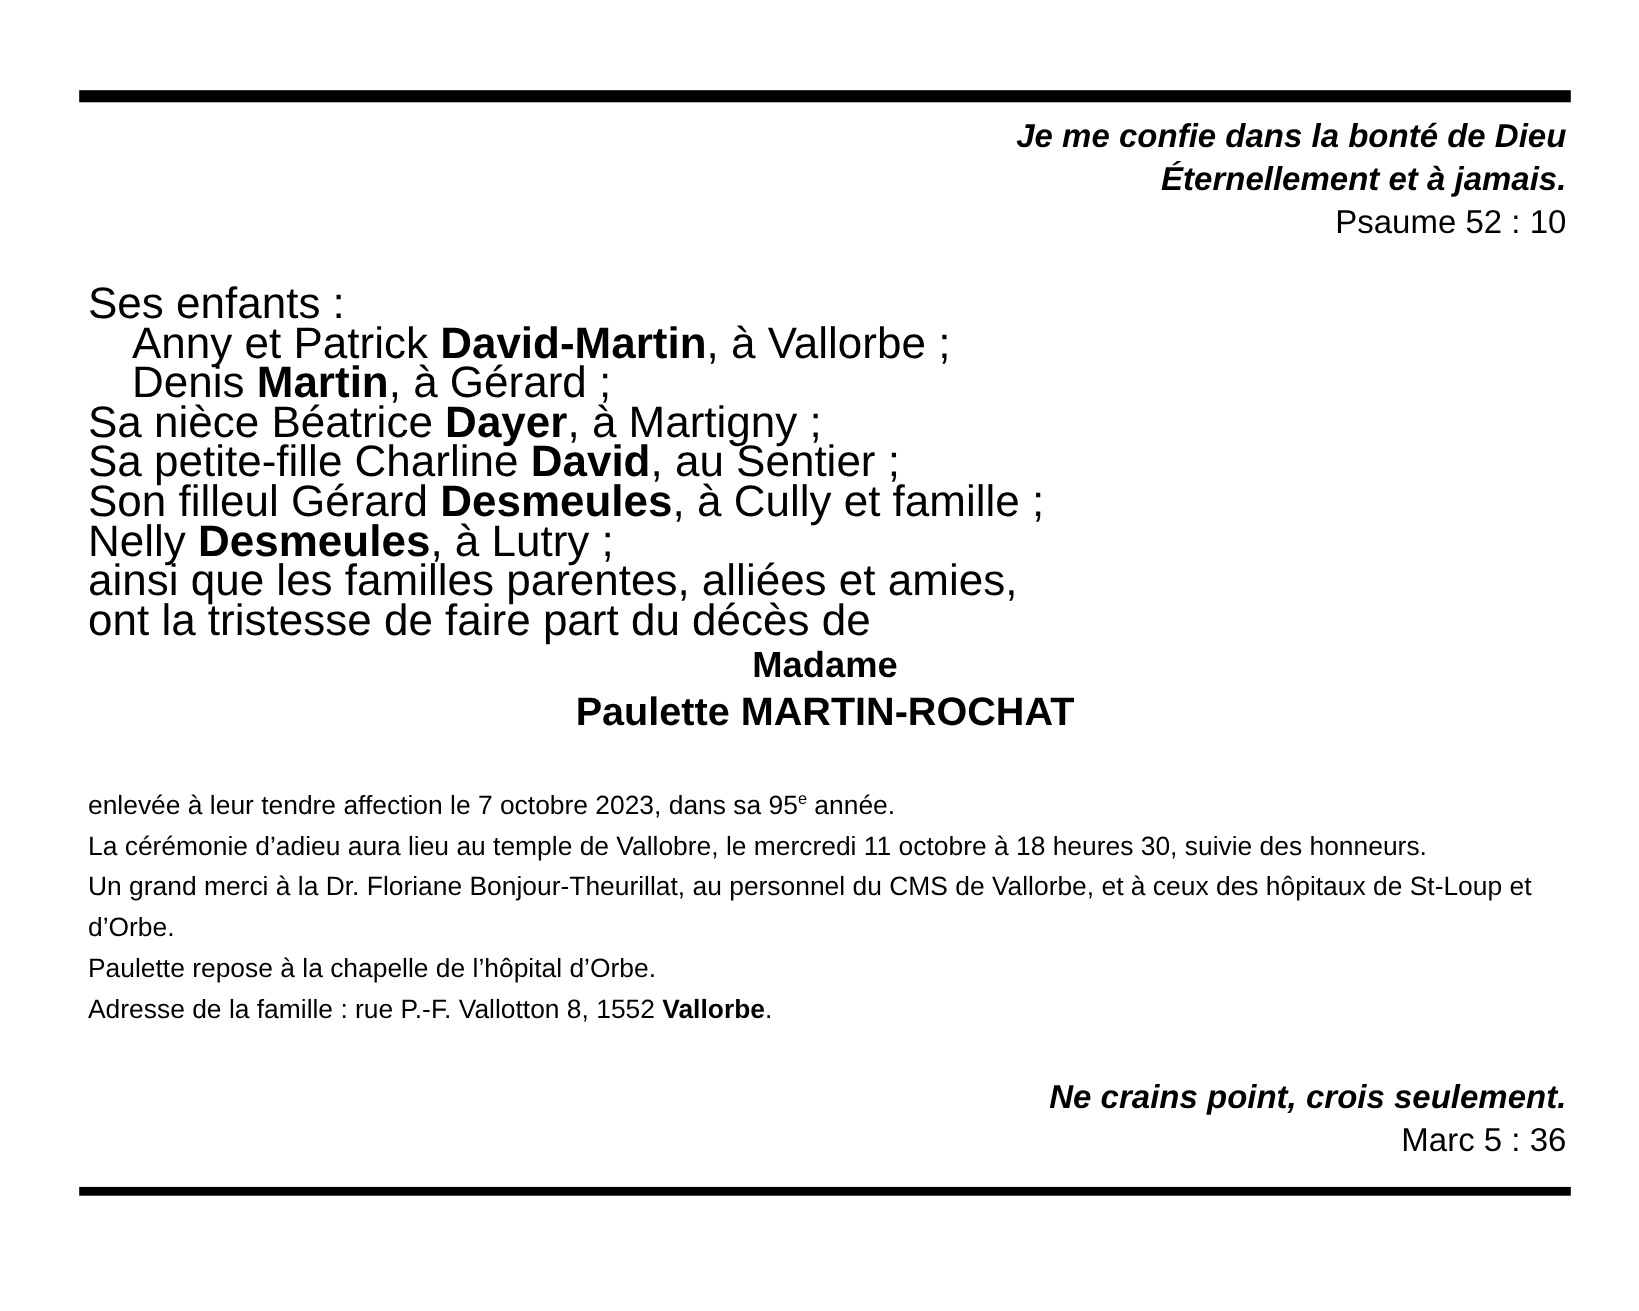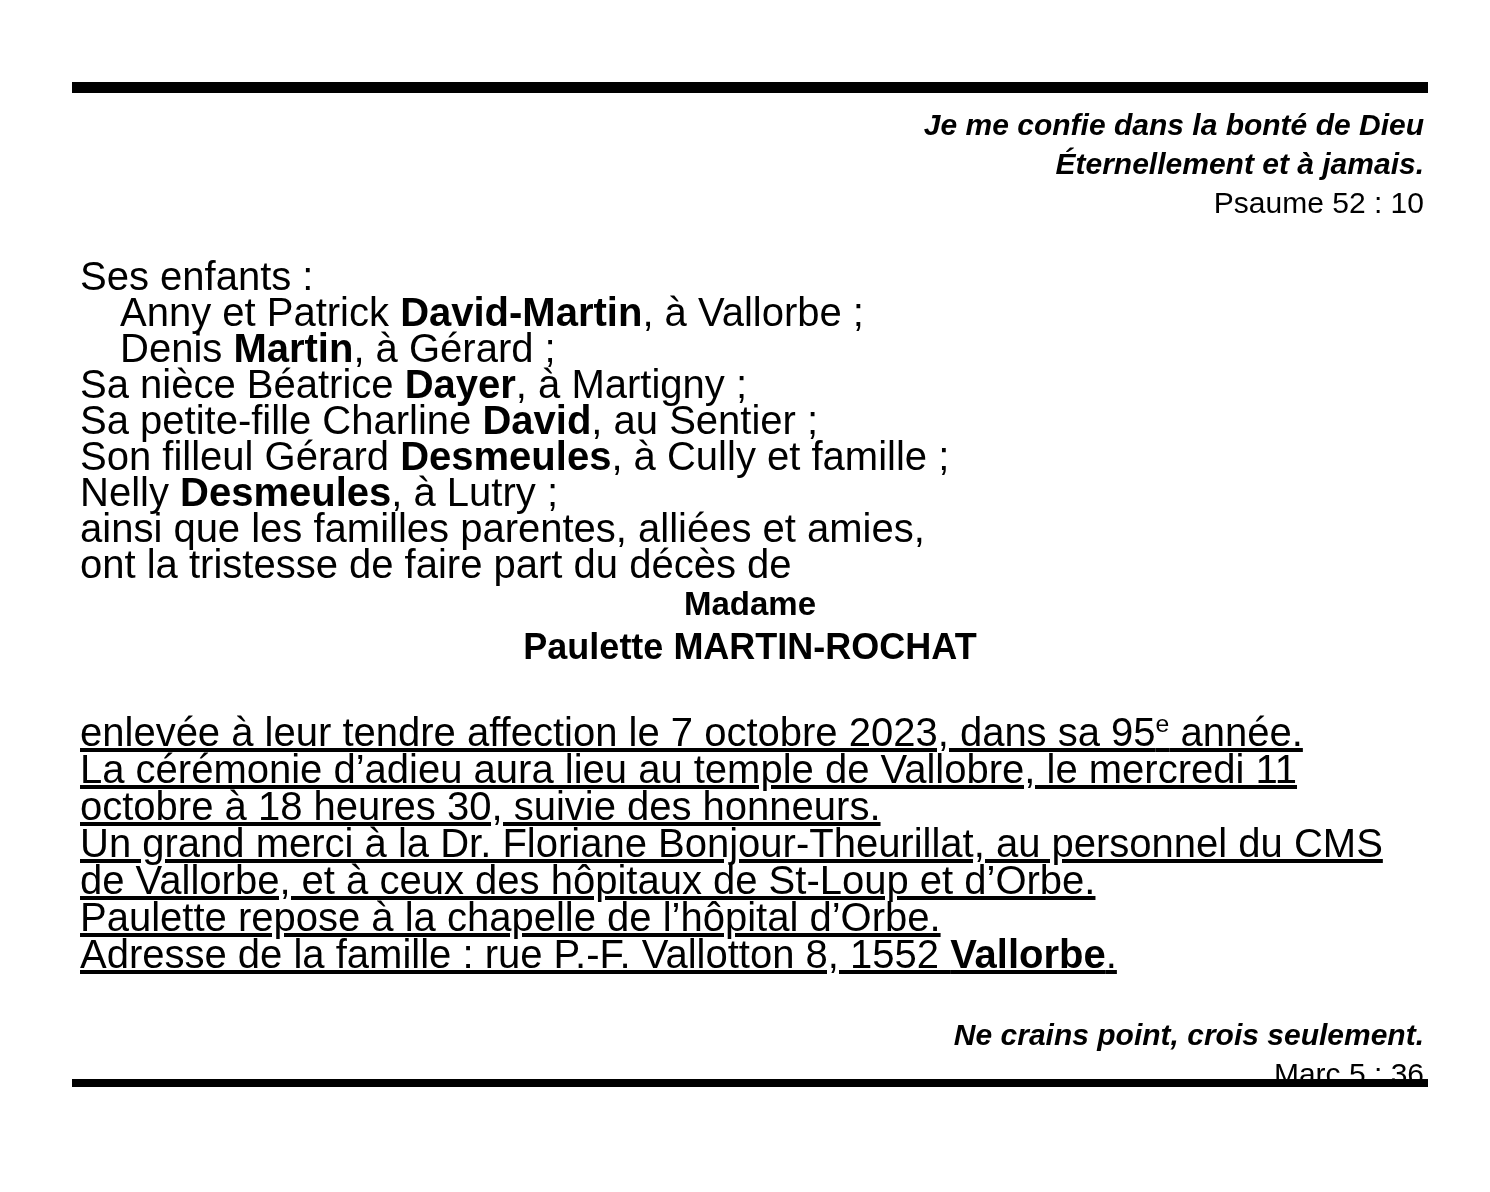--- a/index.html
+++ b/index.html
@@ -73,24 +73,23 @@
     line-height: 43px;
   }
   .deceased .title {
     font-size: 33px;
   }
   .deceased .name {
     font-size: 36px;
   }
   .body-text {
     margin-top: 46px;
-    font-size: 40px;
+    font-size: 24px;
     line-height: 37px;
     padding-left: 8px;
-    text-decoration: underline;
   }
   .body-text p {
     margin: 0;
   }
   .closing {
     margin-top: 42px;
     text-align: right;
     font-size: 30px;
     line-height: 39px;
     padding-right: 4px;

